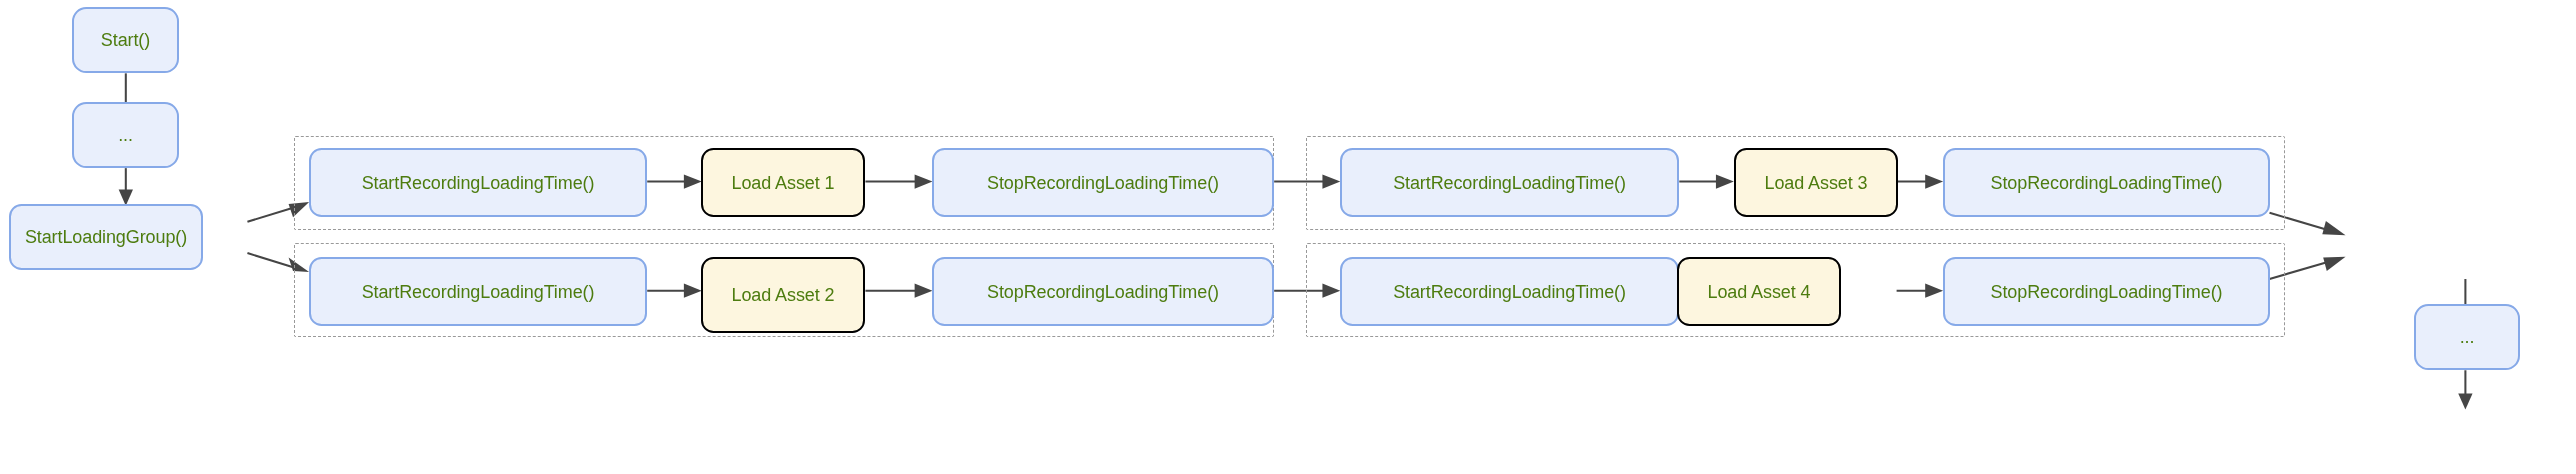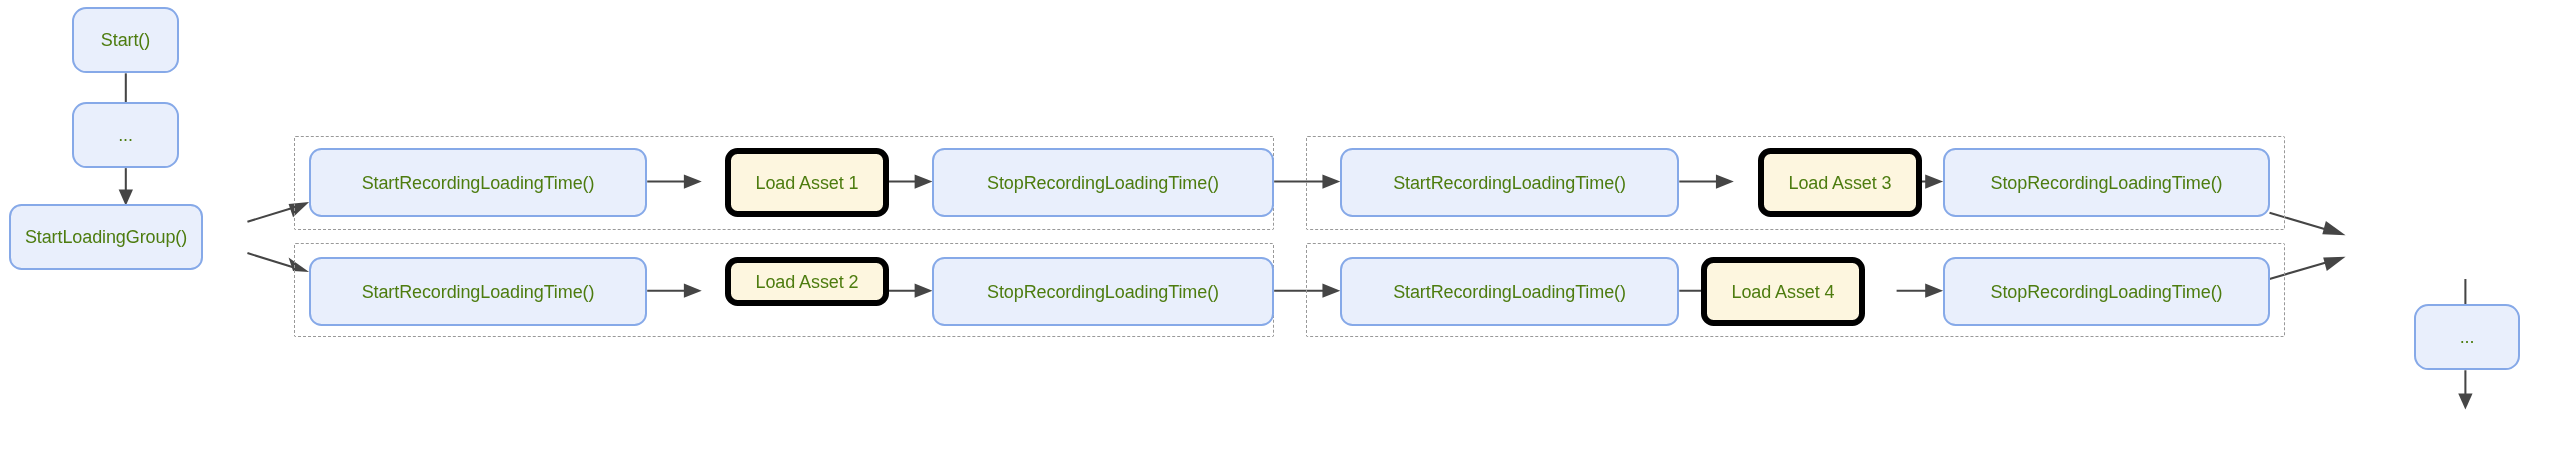--- a/index.html
+++ b/index.html
@@ -30,22 +30,21 @@
     letter-spacing:-0.1px;
     white-space:nowrap;
     user-select:none;
   }
   .node.blue{
     background:#e9effc;
     border:2px solid #86a9e8;
   }
   .node.yellow{
     background:#fdf6df;
-    border:6px solid #000000;
-    margin-left:24px;
+    border:2px solid #000000;
   }
   .node.small{border-radius:14.3px;}
 
   
   #edges{position:absolute;left:0;top:0;width:2576px;height:474px;pointer-events:none;}
   .edge{fill:none;stroke:#454545;stroke-width:2.3px;}
   .arrowhead{fill:#454545;}
 </style>
 </head>
 <body>
@@ -145,21 +144,21 @@
 
   <div class="node blue small" style="left:72px;top:102px;width:107px;height:66px;">...</div>
 
   <div class="node blue" style="left:9px;top:204px;width:194px;height:66px;">StartLoadingGroup()</div>
 
   <div class="node blue" style="left:309px;top:148px;width:338px;height:69px;">StartRecordingLoadingTime()</div>
   <div class="node yellow" style="left:701px;top:148px;width:164px;height:69px;">Load Asset 1</div>
   <div class="node blue" style="left:932px;top:148px;width:342px;height:69px;">StopRecordingLoadingTime()</div>
 
   <div class="node blue" style="left:309px;top:257px;width:338px;height:69px;">StartRecordingLoadingTime()</div>
-  <div class="node yellow" style="left:701px;top:257px;width:164px;height:49px;">Load Asset 2</div>
+  <div class="node yellow" style="left:701px;top:257px;width:164px;height:76px;">Load Asset 2</div>
   <div class="node blue" style="left:932px;top:257px;width:342px;height:69px;">StopRecordingLoadingTime()</div>
 
   <div class="node blue" style="left:1340px;top:148px;width:339px;height:69px;">StartRecordingLoadingTime()</div>
   <div class="node yellow" style="left:1734px;top:148px;width:164px;height:69px;">Load Asset 3</div>
   <div class="node blue" style="left:1943px;top:148px;width:327px;height:69px;">StopRecordingLoadingTime()</div>
 
   <div class="node blue" style="left:1340px;top:257px;width:339px;height:69px;">StartRecordingLoadingTime()</div>
   <div class="node yellow" style="left:1677px;top:257px;width:164px;height:69px;">Load Asset 4</div>
   <div class="node blue" style="left:1943px;top:257px;width:327px;height:69px;">StopRecordingLoadingTime()</div>
 

